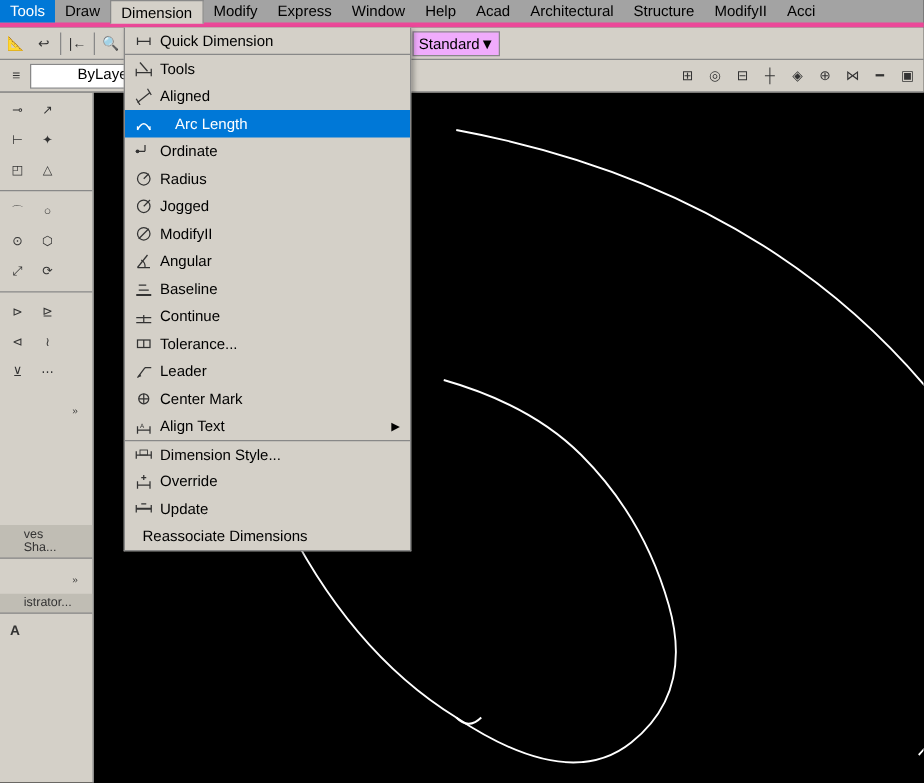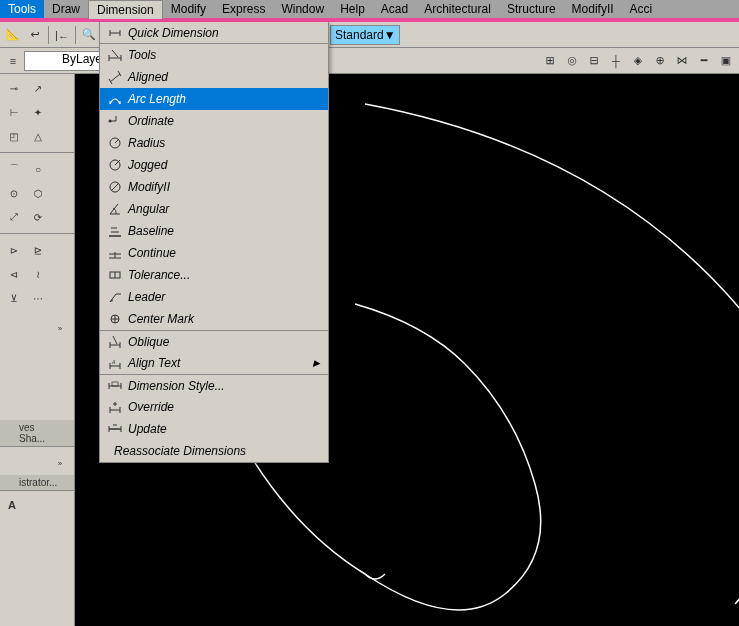--- a/index.html
+++ b/index.html
@@ -65,21 +65,21 @@
     }
     .toolbar-separator {
       width: 1px;
       height: 18px;
       background: #888;
       margin: 0 2px;
     }
     .toolbar-dropdown {
       height: 20px;
       border: 1px solid #888;
-      background: #7dd3fc;
+      background: #f0abfc;
       font-size: 12px;
       display: flex;
       align-items: center;
       padding: 0 4px;
       cursor: pointer;
       min-width: 60px;
     }
 
     
     .property-bar {
@@ -154,35 +154,35 @@
     .dropdown-menu {
       position: absolute;
       top: 22px;
       left: 99px;
       background: #d4d0c8;
       border: 1px solid #888;
       border-top: none;
       z-index: 200;
       min-width: 230px;
       box-shadow: 2px 2px 4px rgba(0,0,0,0.3);
-      font-style: italic;
     }
     .dropdown-item {
       display: flex;
       align-items: center;
       padding: 3px 8px 3px 6px;
       cursor: pointer;
       color: #000;
       font-size: 12px;
       white-space: nowrap;
       height: 22px;
     }
     .dropdown-item.highlighted {
       background: #0078d7;
       color: #fff;
+      gap: 12px;
     }
     .dropdown-item.separator-above {
       border-top: 1px solid #888;
     }
     .dropdown-item.has-submenu::after {
       content: '▶';
       margin-left: auto;
       font-size: 9px;
     }
     .dropdown-item-icon {
@@ -486,31 +486,20 @@
     <div class="dropdown-item-icon">
       <svg width="14" height="14" viewBox="0 0 14 14">
         <circle cx="7" cy="7" r="4" stroke="#333" stroke-width="1" fill="none"></circle>
         <line x1="7" y1="3" x2="7" y2="11" stroke="#333" stroke-width="1"></line>
         <line x1="3" y1="7" x2="11" y2="7" stroke="#333" stroke-width="1"></line>
       </svg>
     </div>
     <span class="dropdown-item-text">Center Mark</span>
   </div>
 
-  <div class="dropdown-item separator-above">
-    <div class="dropdown-item-icon">
-      <svg width="14" height="14" viewBox="0 0 14 14">
-        <line x1="2" y1="10" x2="12" y2="10" stroke="#333" stroke-width="1"></line>
-        <line x1="2" y1="7" x2="2" y2="13" stroke="#333" stroke-width="1"></line>
-        <line x1="12" y1="7" x2="12" y2="13" stroke="#333" stroke-width="1"></line>
-        <line x1="5" y1="1" x2="9" y2="9" stroke="#333" stroke-width="1"></line>
-      </svg>
-    </div>
-    <span class="dropdown-item-text">Oblique</span>
-  </div>
 
   <div class="dropdown-item has-submenu">
     <div class="dropdown-item-icon">
       <svg width="14" height="14" viewBox="0 0 14 14">
         <line x1="2" y1="10" x2="12" y2="10" stroke="#333" stroke-width="1"></line>
         <line x1="2" y1="7" x2="2" y2="13" stroke="#333" stroke-width="1"></line>
         <line x1="12" y1="7" x2="12" y2="13" stroke="#333" stroke-width="1"></line>
         <text x="4" y="8" font-size="5" fill="#333">A</text>
       </svg>
     </div>

